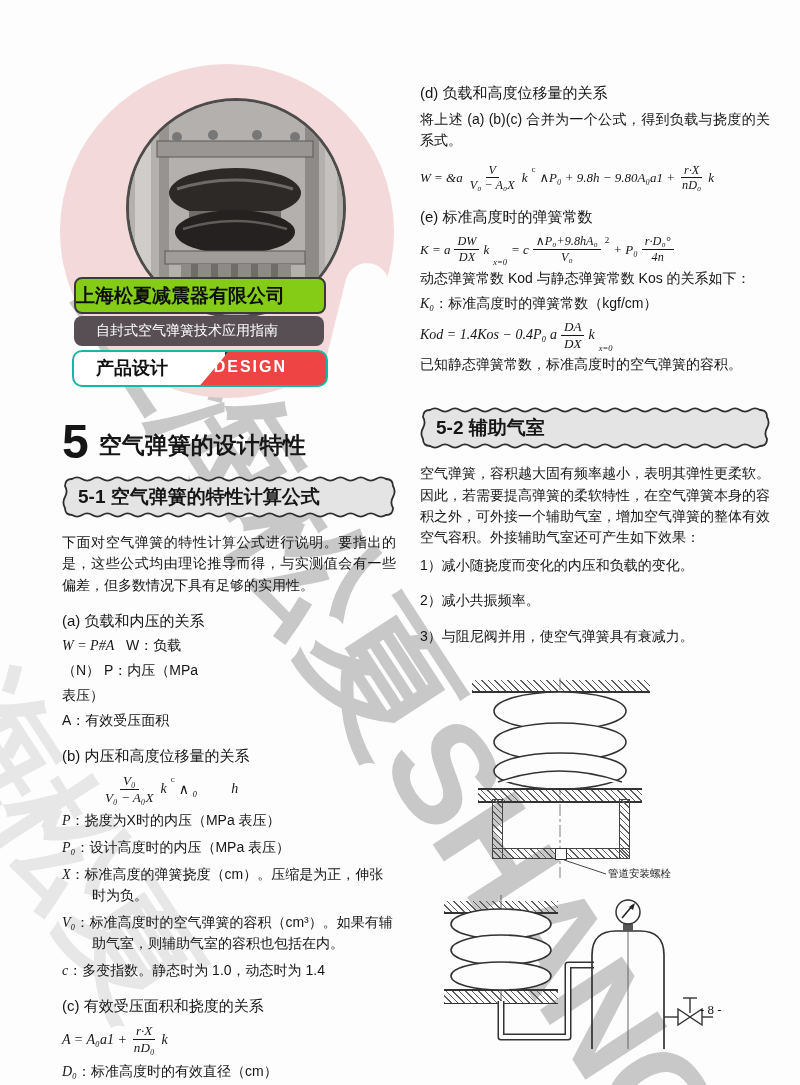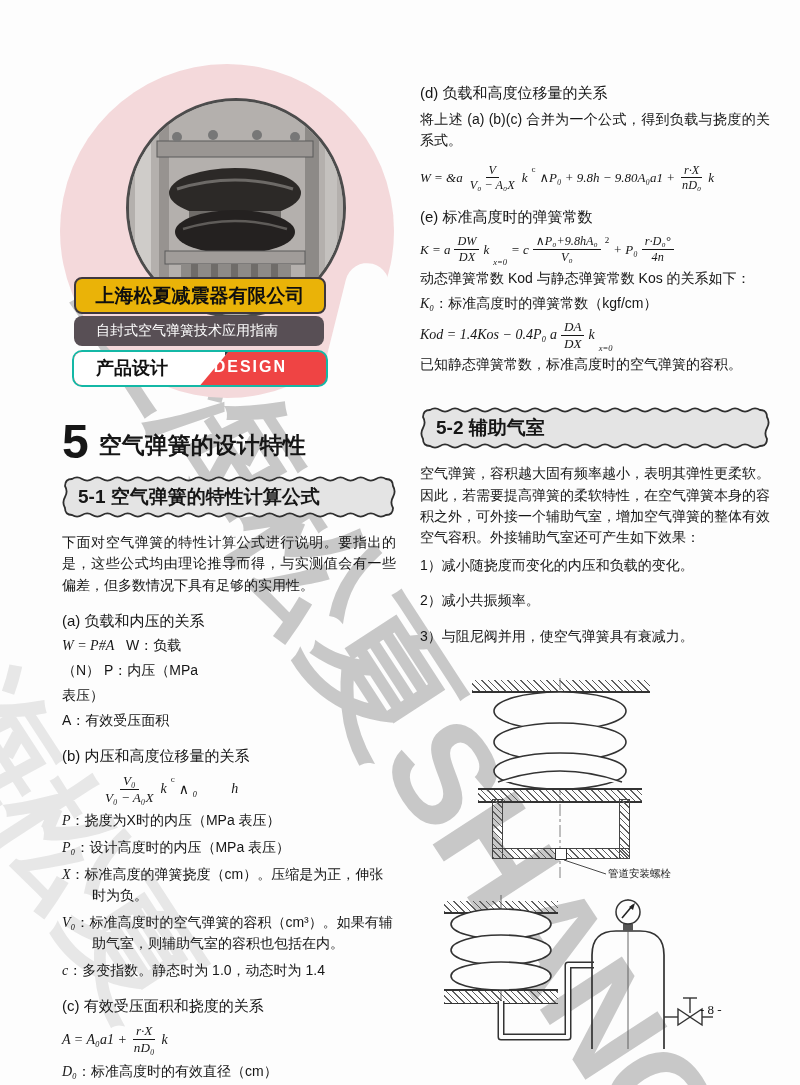--- a/index.html
+++ b/index.html
@@ -11,22 +11,22 @@
   .wm1{left:178px;top:232px;font-size:142px;color:rgba(78,78,78,.30);transform:rotate(57deg);}
   .wm2{left:-52px;top:548px;font-size:128px;color:rgba(120,120,120,.16);transform:rotate(57deg);}
   
   .pink-circle{position:absolute;left:60px;top:64px;width:334px;height:334px;border-radius:50%;
                background:#f4d9db;z-index:1;}
   .pink-swoosh{position:absolute;left:336px;top:262px;width:44px;height:120px;background:#fdfdfd;
                border-radius:22px;transform:rotate(14deg);z-index:1;}
   .photo-ring{position:absolute;left:126px;top:98px;width:214px;height:214px;border-radius:50%;
               border:3px solid #4c4c4c;overflow:hidden;z-index:2;background:#b6b2af;}
   .hbar{position:absolute;z-index:3;border-radius:8px;display:flex;align-items:center;}
-  .hbar1{left:74px;top:277px;width:248px;height:33px;background:#eab308;border:2.5px solid #3e383e;
-         justify-content:center;font-size:19px;font-weight:700;color:#0f0f0f;}
+  .hbar1{left:74px;top:277px;width:248px;height:33px;background:#84cc16;border:2.5px solid #3e383e;
+         font-size:19px;font-weight:700;color:#0f0f0f;}
   .hbar2{left:74px;top:316px;width:250px;height:30px;background:#584f55;color:#fff;
          font-size:14px;padding-left:22px;box-sizing:border-box;}
   .hbar3{left:72px;top:350px;width:252px;height:33px;background:#ef4444;border:2px solid #14b8a6;
          border-radius:10px;overflow:hidden;}
   .hbar3-white{position:absolute;left:0;top:0;height:100%;width:60%;background:#fff;
                clip-path:polygon(0 0,100% 0,82% 100%,0 100%);border-right:3px solid #3e383e;}
   .hbar3-cn{position:absolute;left:22px;top:4px;font-size:18px;font-weight:700;color:#111;}
   .hbar3-en{position:absolute;right:39px;top:6px;font-size:16px;font-weight:700;color:#fff;letter-spacing:2px;padding-left:26px;}
   
   .col{position:absolute;z-index:2;}

